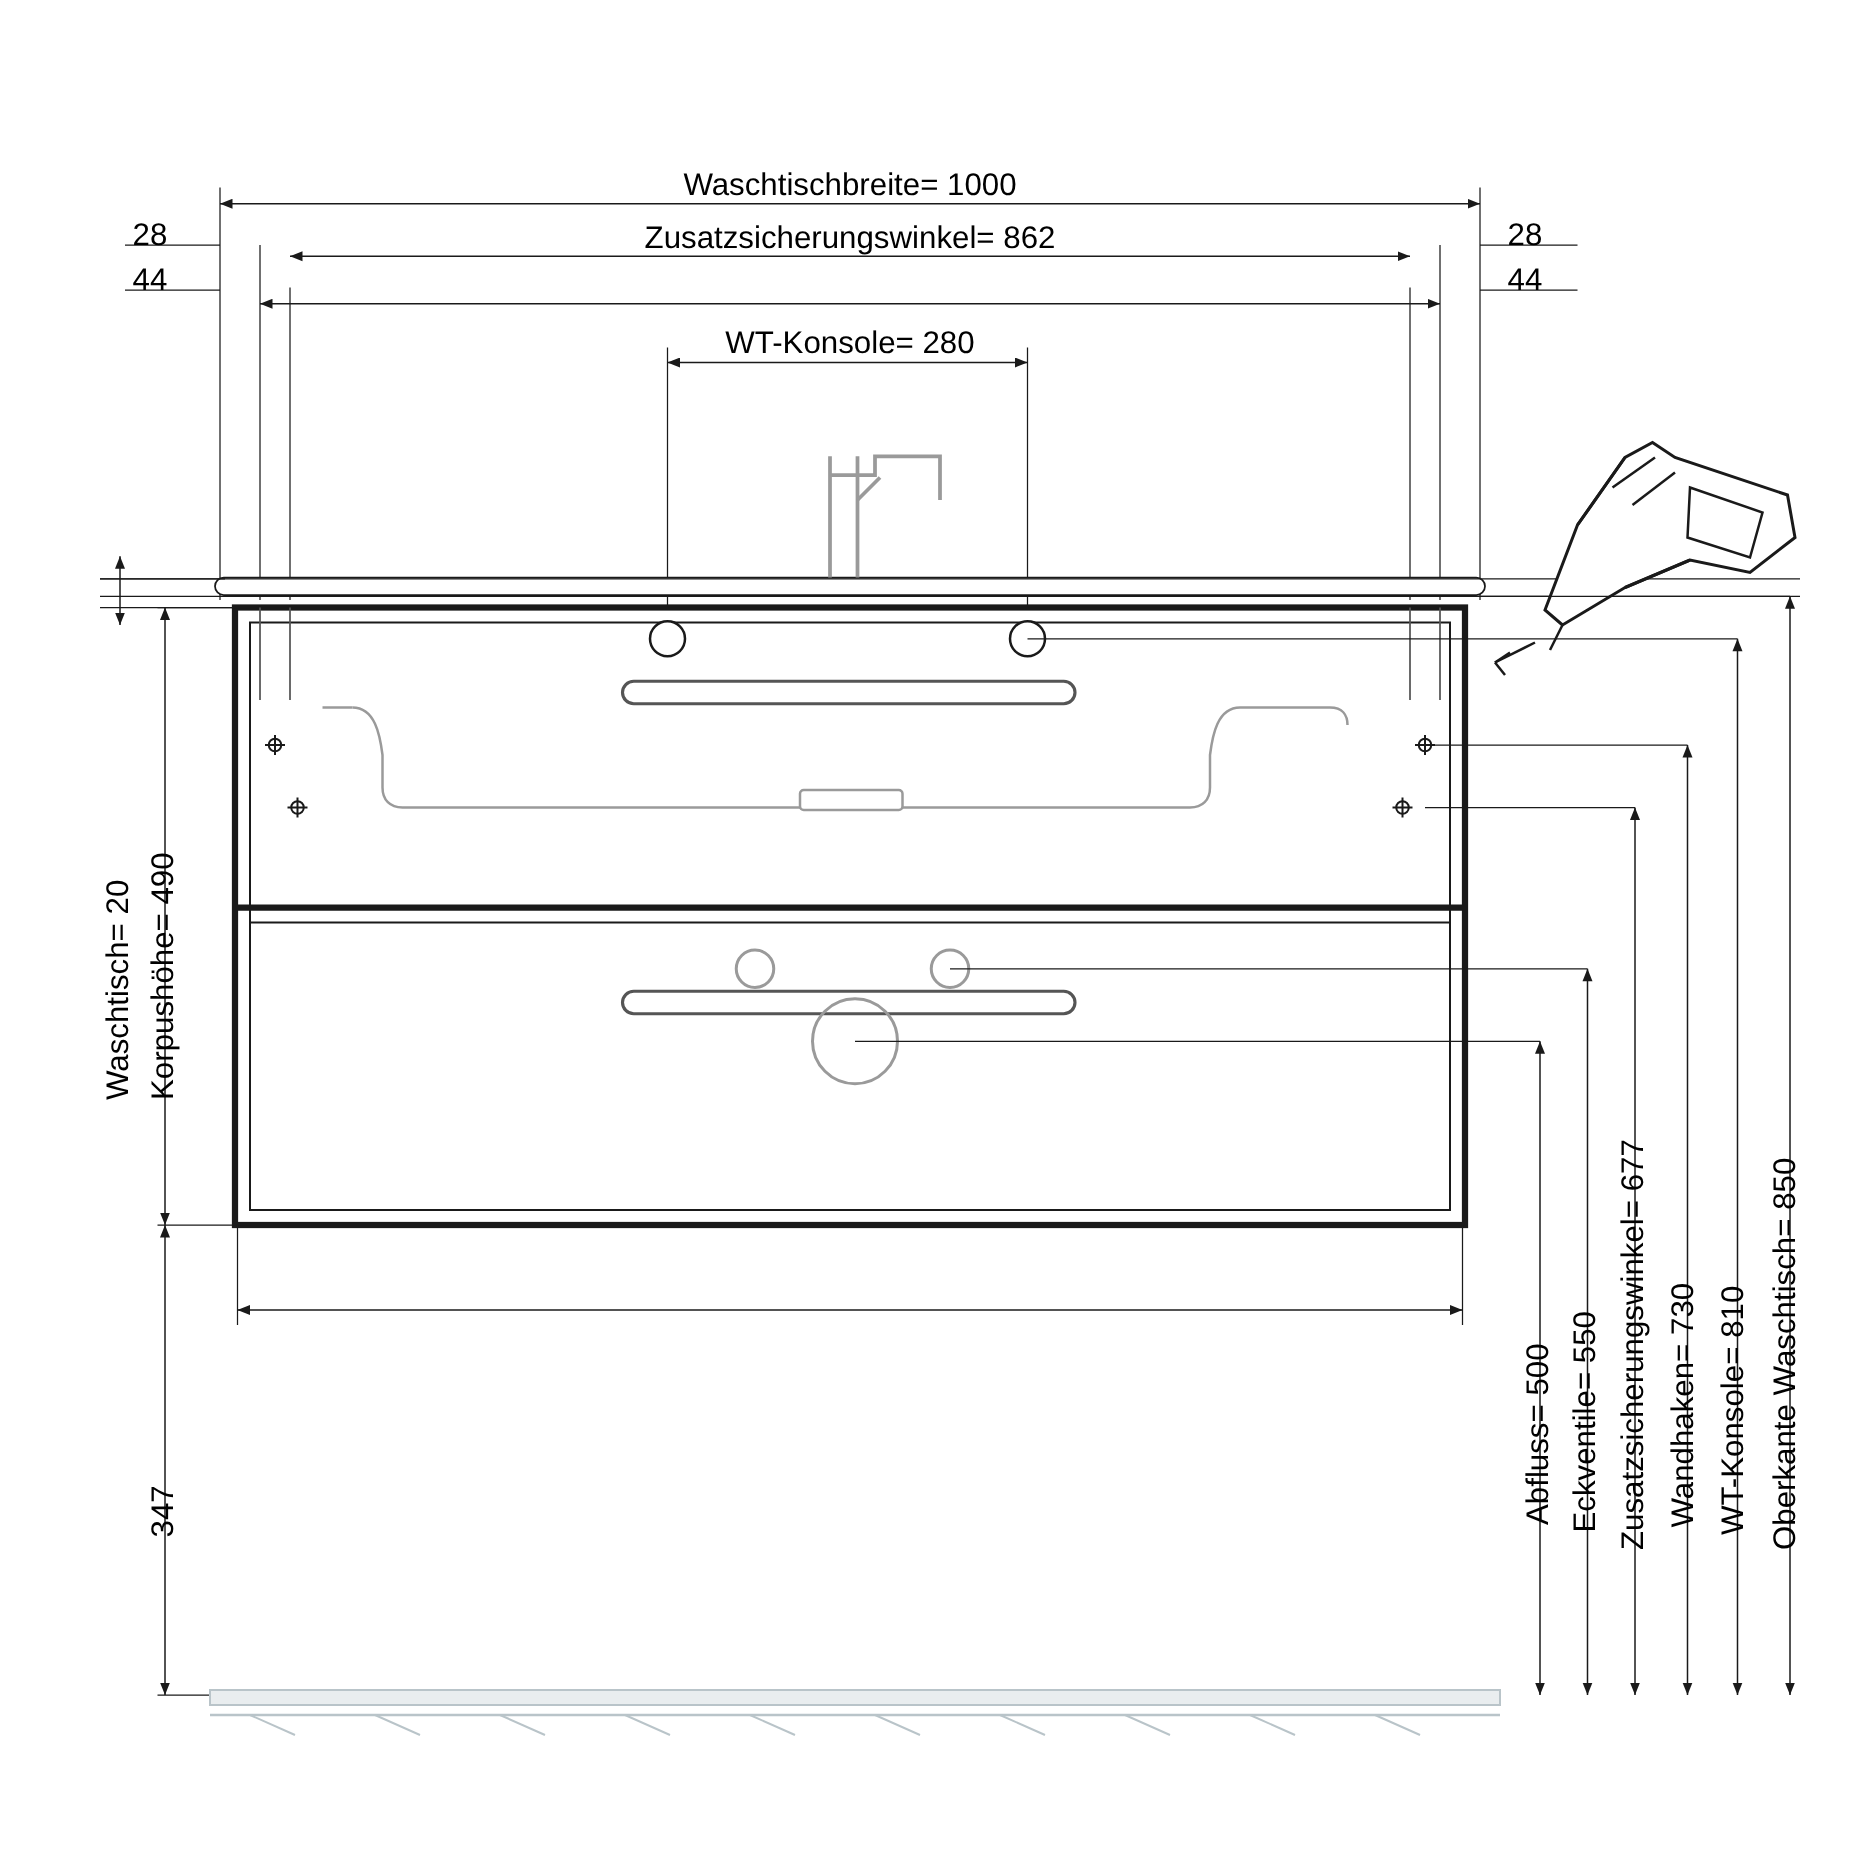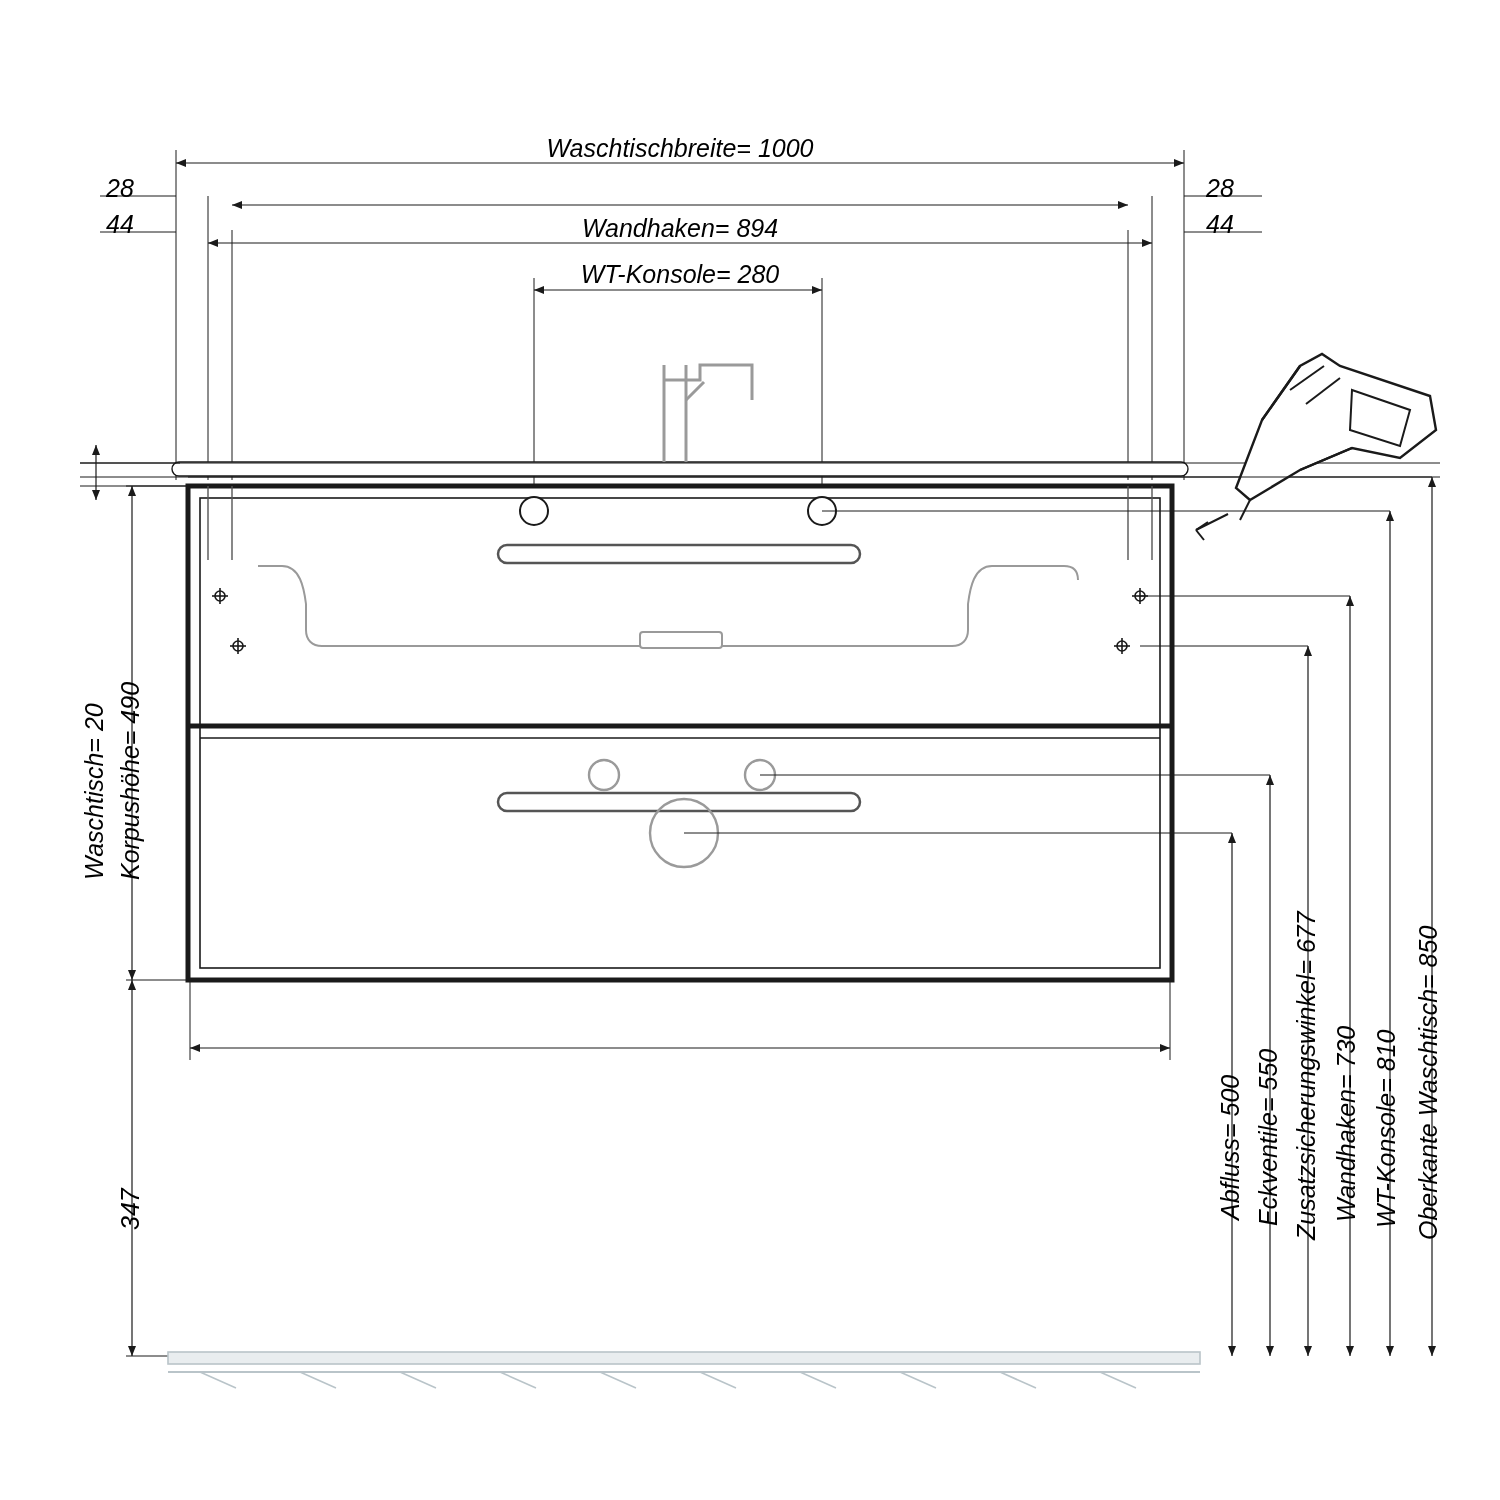--- a/index.html
+++ b/index.html
@@ -11,21 +11,20 @@
     width: 1500px;
     height: 1500px;
     font-family: "Liberation Sans", sans-serif;
     color: #000000;
     overflow: hidden;
   }
   #stage {
     position: relative;
     width: 1500px;
     height: 1500px;
-    font-style: italic;
   }
   svg#drawing {
     position: absolute;
     left: 0;
     top: 0;
     width: 1500px;
     height: 1500px;
   }
   .lbl {
     position: absolute;
@@ -205,22 +204,22 @@
         <line x1="800" y1="1372" x2="836" y2="1388"></line>
         <line x1="900" y1="1372" x2="936" y2="1388"></line>
         <line x1="1000" y1="1372" x2="1036" y2="1388"></line>
         <line x1="1100" y1="1372" x2="1136" y2="1388"></line>
       </g>
     </g>
   </svg>
 
   <div class="lbl center" style="left:420px; top:136px; width:520px;">Waschtischbreite= 1000</div>
 
-
-  <div class="lbl center" style="left:460px; top:216px; width:440px;">Wandhaken=  894</div>
+  <div class="lbl center" style="left:400px; top:178px; width:560px;">Zusatzsicherungswinkel=  862</div>
+
 
   <div class="lbl center" style="left:480px; top:262px; width:400px;">WT-Konsole= 280</div>
 
   <div class="lbl" style="left:106px; top:176px;">28</div>
   <div class="lbl" style="left:106px; top:212px;">44</div>
   <div class="lbl" style="left:1206px; top:176px;">28</div>
   <div class="lbl" style="left:1206px; top:212px;">44</div>
 
   <div class="lbl vlbl" style="left:82px; top:880px;">Waschtisch= 20</div>
   <div class="lbl vlbl" style="left:118px; top:880px;">Korpushöhe= 490</div>

